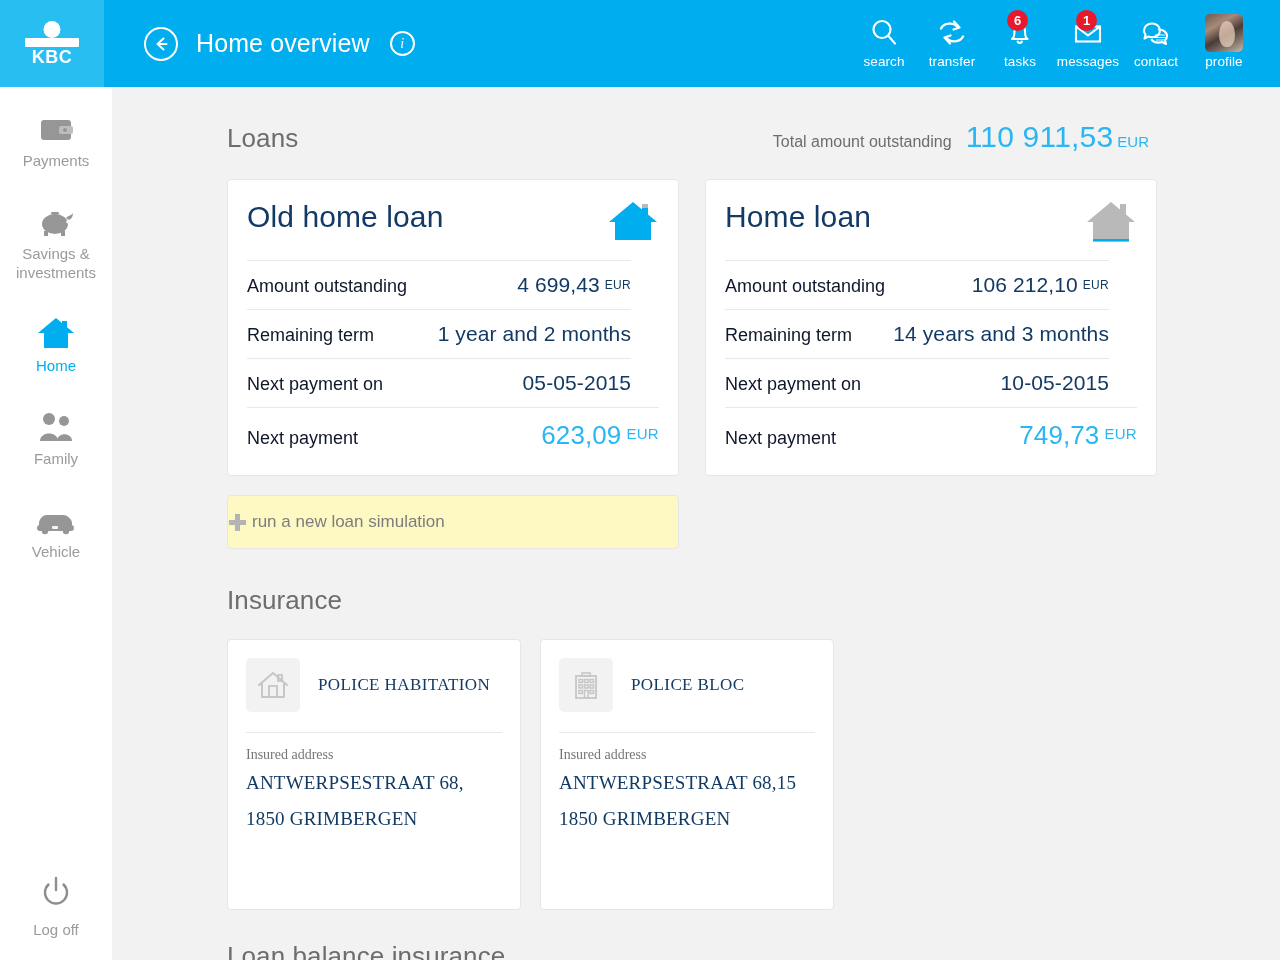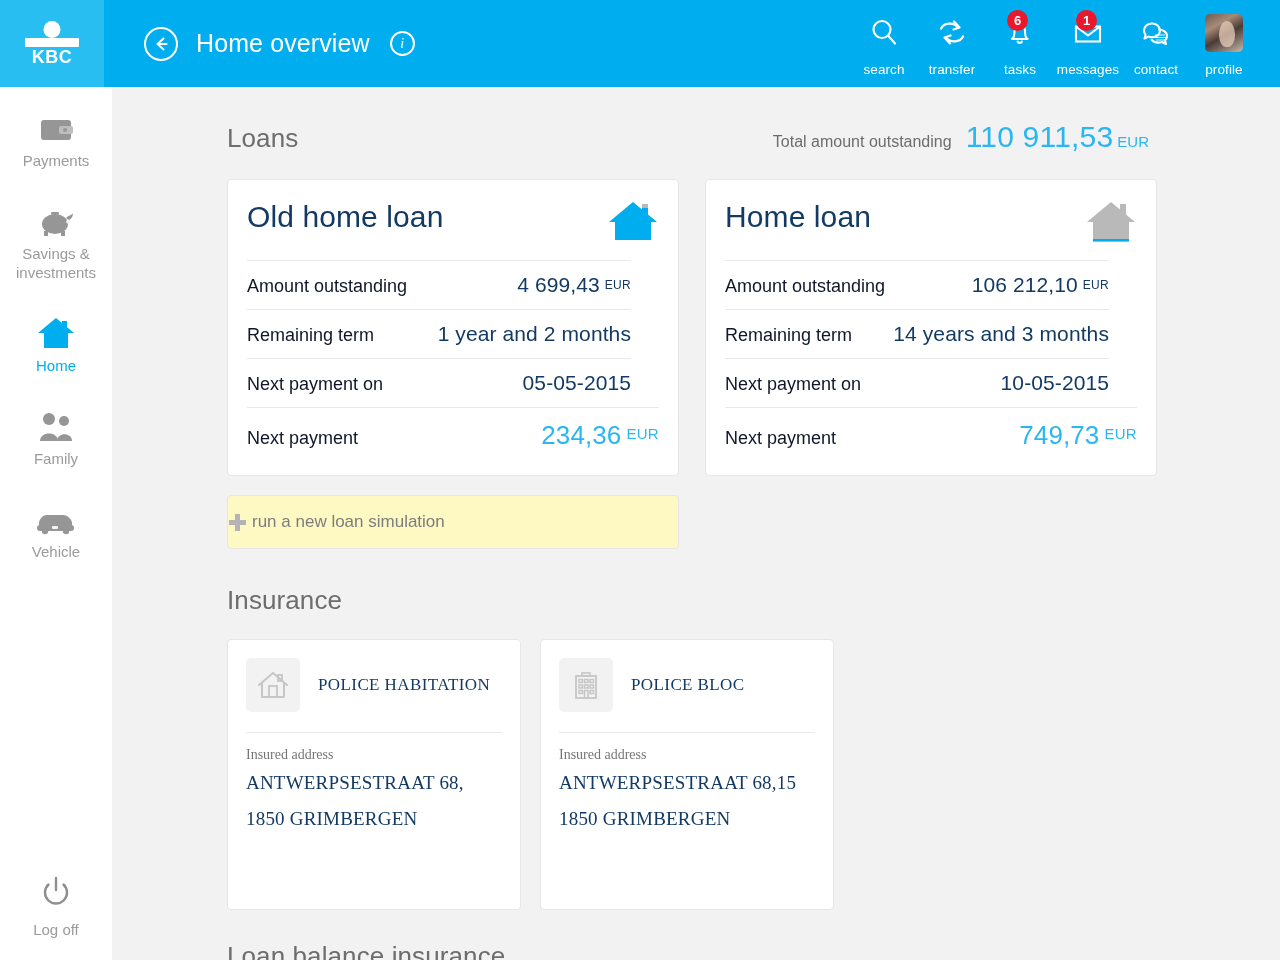--- a/index.html
+++ b/index.html
@@ -51,21 +51,21 @@
     display: flex; align-items: center; justify-content: center;
     color: #fff; font-size: 14px; font-style: italic;
     font-family: "Liberation Serif", serif; flex: none; margin-left: 2px;
   }
   .header-tools { display: flex; align-items: flex-start; padding-right: 22px; padding-top: 12px; }
   .tool {
     width: 68px; display: flex; flex-direction: column; align-items: center;
     position: relative; color: #fff;
   }
   .tool-ico { height: 42px; display: flex; align-items: center; justify-content: center; position: relative; }
-  .tool-label { font-size: 13.5px; color: #fff; margin-top: 8px; letter-spacing: .1px; }
+  .tool-label { font-size: 13.5px; color: #fff; margin-top: 0; letter-spacing: .1px; }
   .badge {
     position: absolute; top: -2px; right: 9px;
     min-width: 21px; height: 21px; border-radius: 50%;
     background: #e8192c; color: #fff; font-size: 13px; font-weight: bold;
     display: flex; align-items: center; justify-content: center;
   }
   .avatar {
     width: 38px; height: 38px; border-radius: 5px; overflow: hidden;
     background: linear-gradient(150deg,#6b5a53 0%,#a78a78 30%,#4a3b36 55%,#8d8076 80%,#c9bba9 100%);
     position: relative;
@@ -363,21 +363,21 @@
         <div class="loan-row">
           <span class="loan-key">Remaining term</span>
           <span class="loan-val">1 year and 2 months</span>
         </div>
         <div class="loan-row">
           <span class="loan-key">Next payment on</span>
           <span class="loan-val">05-05-2015</span>
         </div>
         <div class="loan-row last">
           <span class="loan-key">Next payment</span>
-          <span class="loan-val accent"><span>234,36</span><span class="cur">EUR</span></span>
+          <span class="loan-val accent"><span>623,09</span><span class="cur">EUR</span></span>
         </div>
       </div>
 
       <div class="loan-card">
         <div class="loan-head">
           <div class="loan-name">Home loan</div>
           <div class="house-ico">
             <svg width="52" height="48" viewBox="0 0 52 48" aria-hidden="true">
               <path d="M26 4 L50 24 L44 24 L44 42 L8 42 L8 24 L2 24 Z" fill="#b9b9b9"></path>
               <rect x="35" y="6" width="6" height="18" fill="#b9b9b9"></rect>

